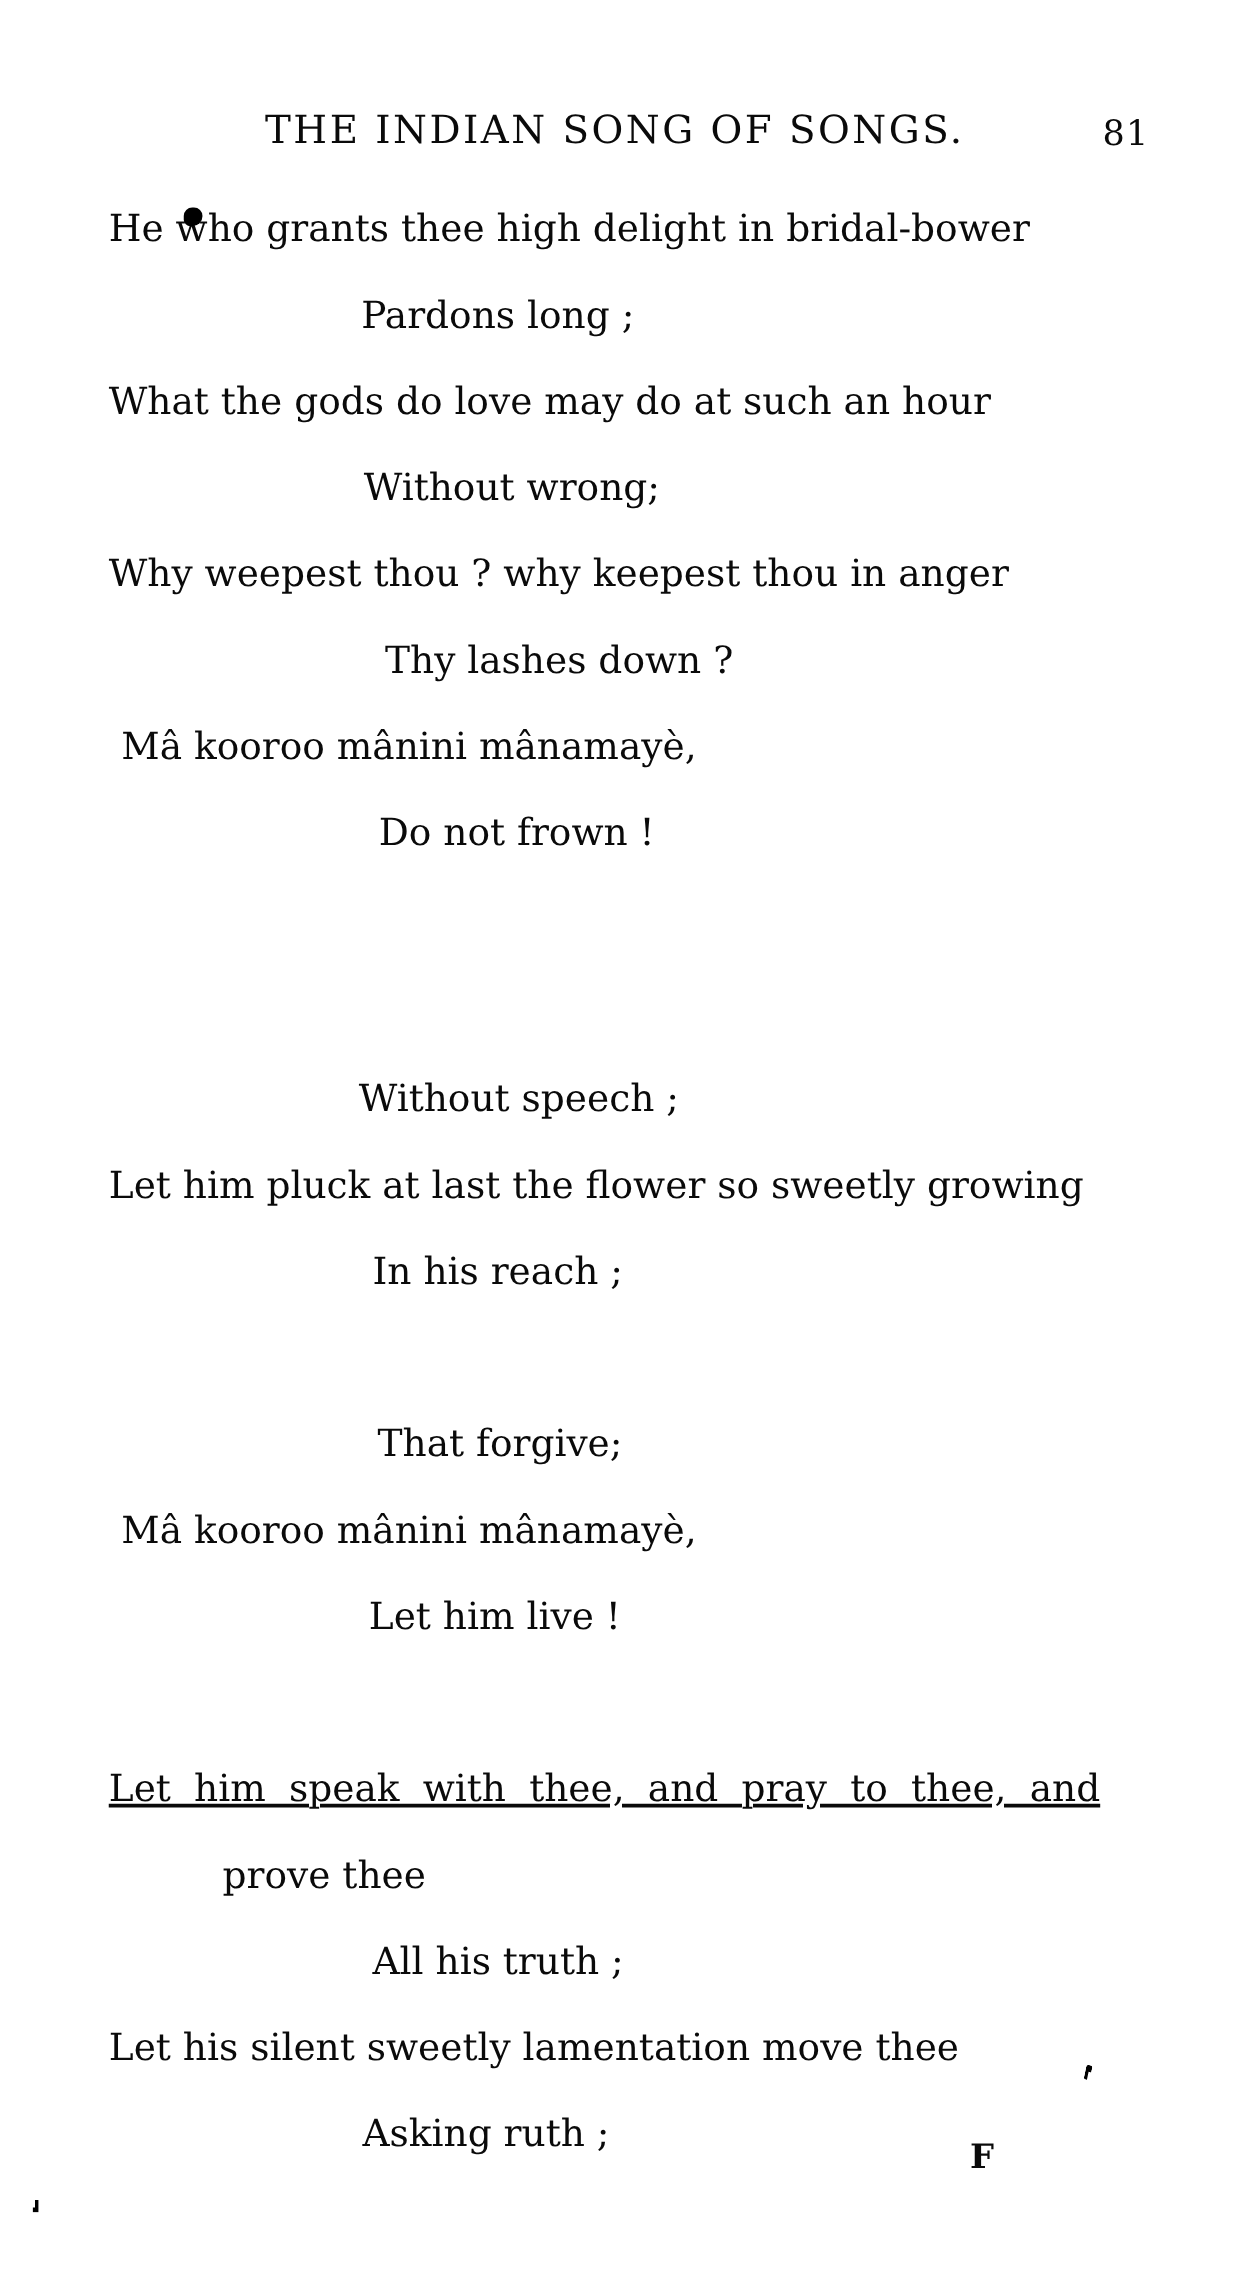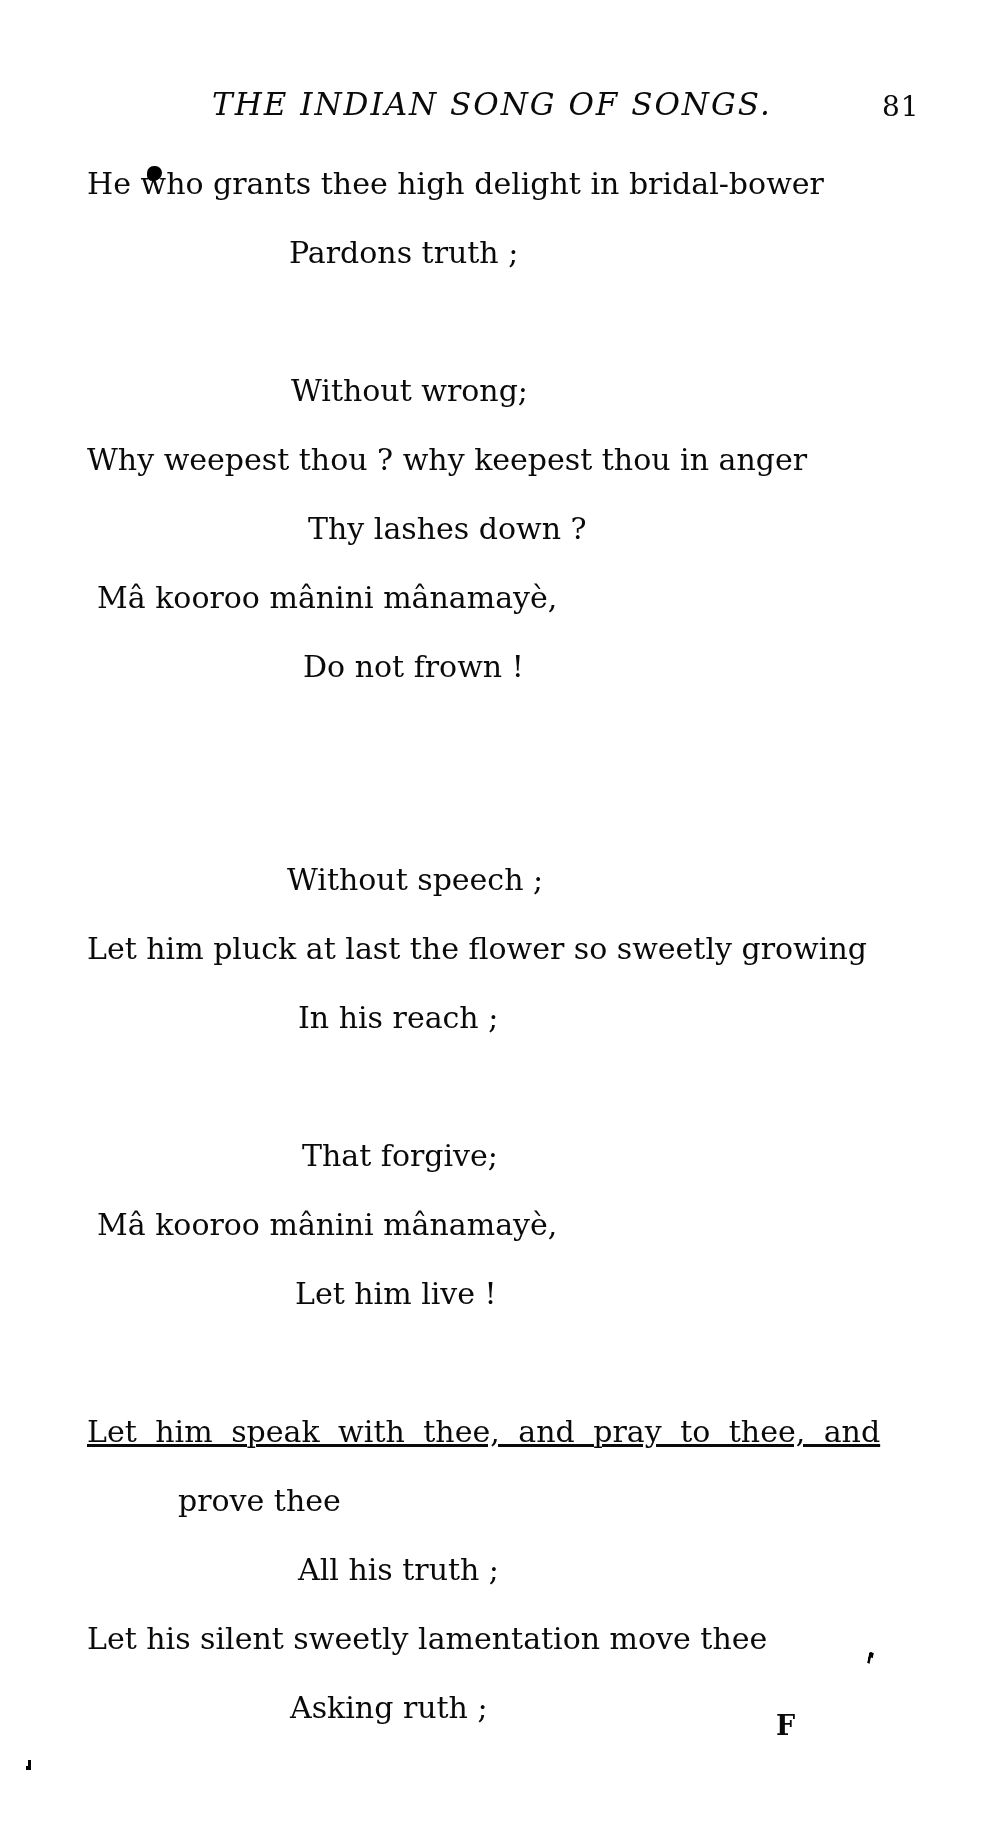--- a/index.html
+++ b/index.html
@@ -13,21 +13,20 @@
     height: 1826px;
     background: #ffffff;
     overflow: hidden;
     font-family: "DejaVu Serif", "Liberation Serif", serif;
     color: #0a0a0a;
   }
   .running-title {
     position: absolute;
     top: 86px;
     left: 212px;
-    font-style: italic;
     font-size: 31px;
     letter-spacing: 2px;
     white-space: nowrap;
   }
   .page-number {
     position: absolute;
     top: 90px;
     left: 882px;
     font-size: 28px;
     letter-spacing: 1px;
@@ -83,21 +82,22 @@
 </head>
 <body>
 
 <div class="page">
 
   <div class="running-title">THE INDIAN SONG OF SONGS.</div>
   <div class="page-number">81</div>
 
   <div class="line verse" style="top:167px">He who grants thee high delight in bridal-bower</div>
   <div class="ink-blot"></div>
-  <div class="line refrain" style="top:236px;left:289px">Pardons truth ;</div>
+  <div class="line refrain" style="top:236px;left:289px">Pardons long ;</div>
+  <div class="line verse" style="top:305px">What the gods do love may do at such an hour</div>
   <div class="line refrain" style="top:374px;left:291px">Without wrong;</div>
   <div class="line verse" style="top:443px">Why weepest thou ? why keepest thou in anger</div>
   <div class="line refrain" style="top:512px;left:308px">Thy lashes down ?</div>
   <div class="line sanskrit" style="top:581px">Mâ kooroo mânini mânamayè,</div>
   <div class="line refrain" style="top:650px;left:303px">Do not frown !</div>
 
   <div class="line verse" style="top:932px">Let him pluck at last the flower so sweetly growing</div>
   <div class="line refrain" style="top:863px;left:287px">Without speech ;</div>
   <div class="line refrain" style="top:1001px;left:298px">In his reach ;</div>
   <div class="line refrain" style="top:1139px;left:302px">That forgive;</div>

